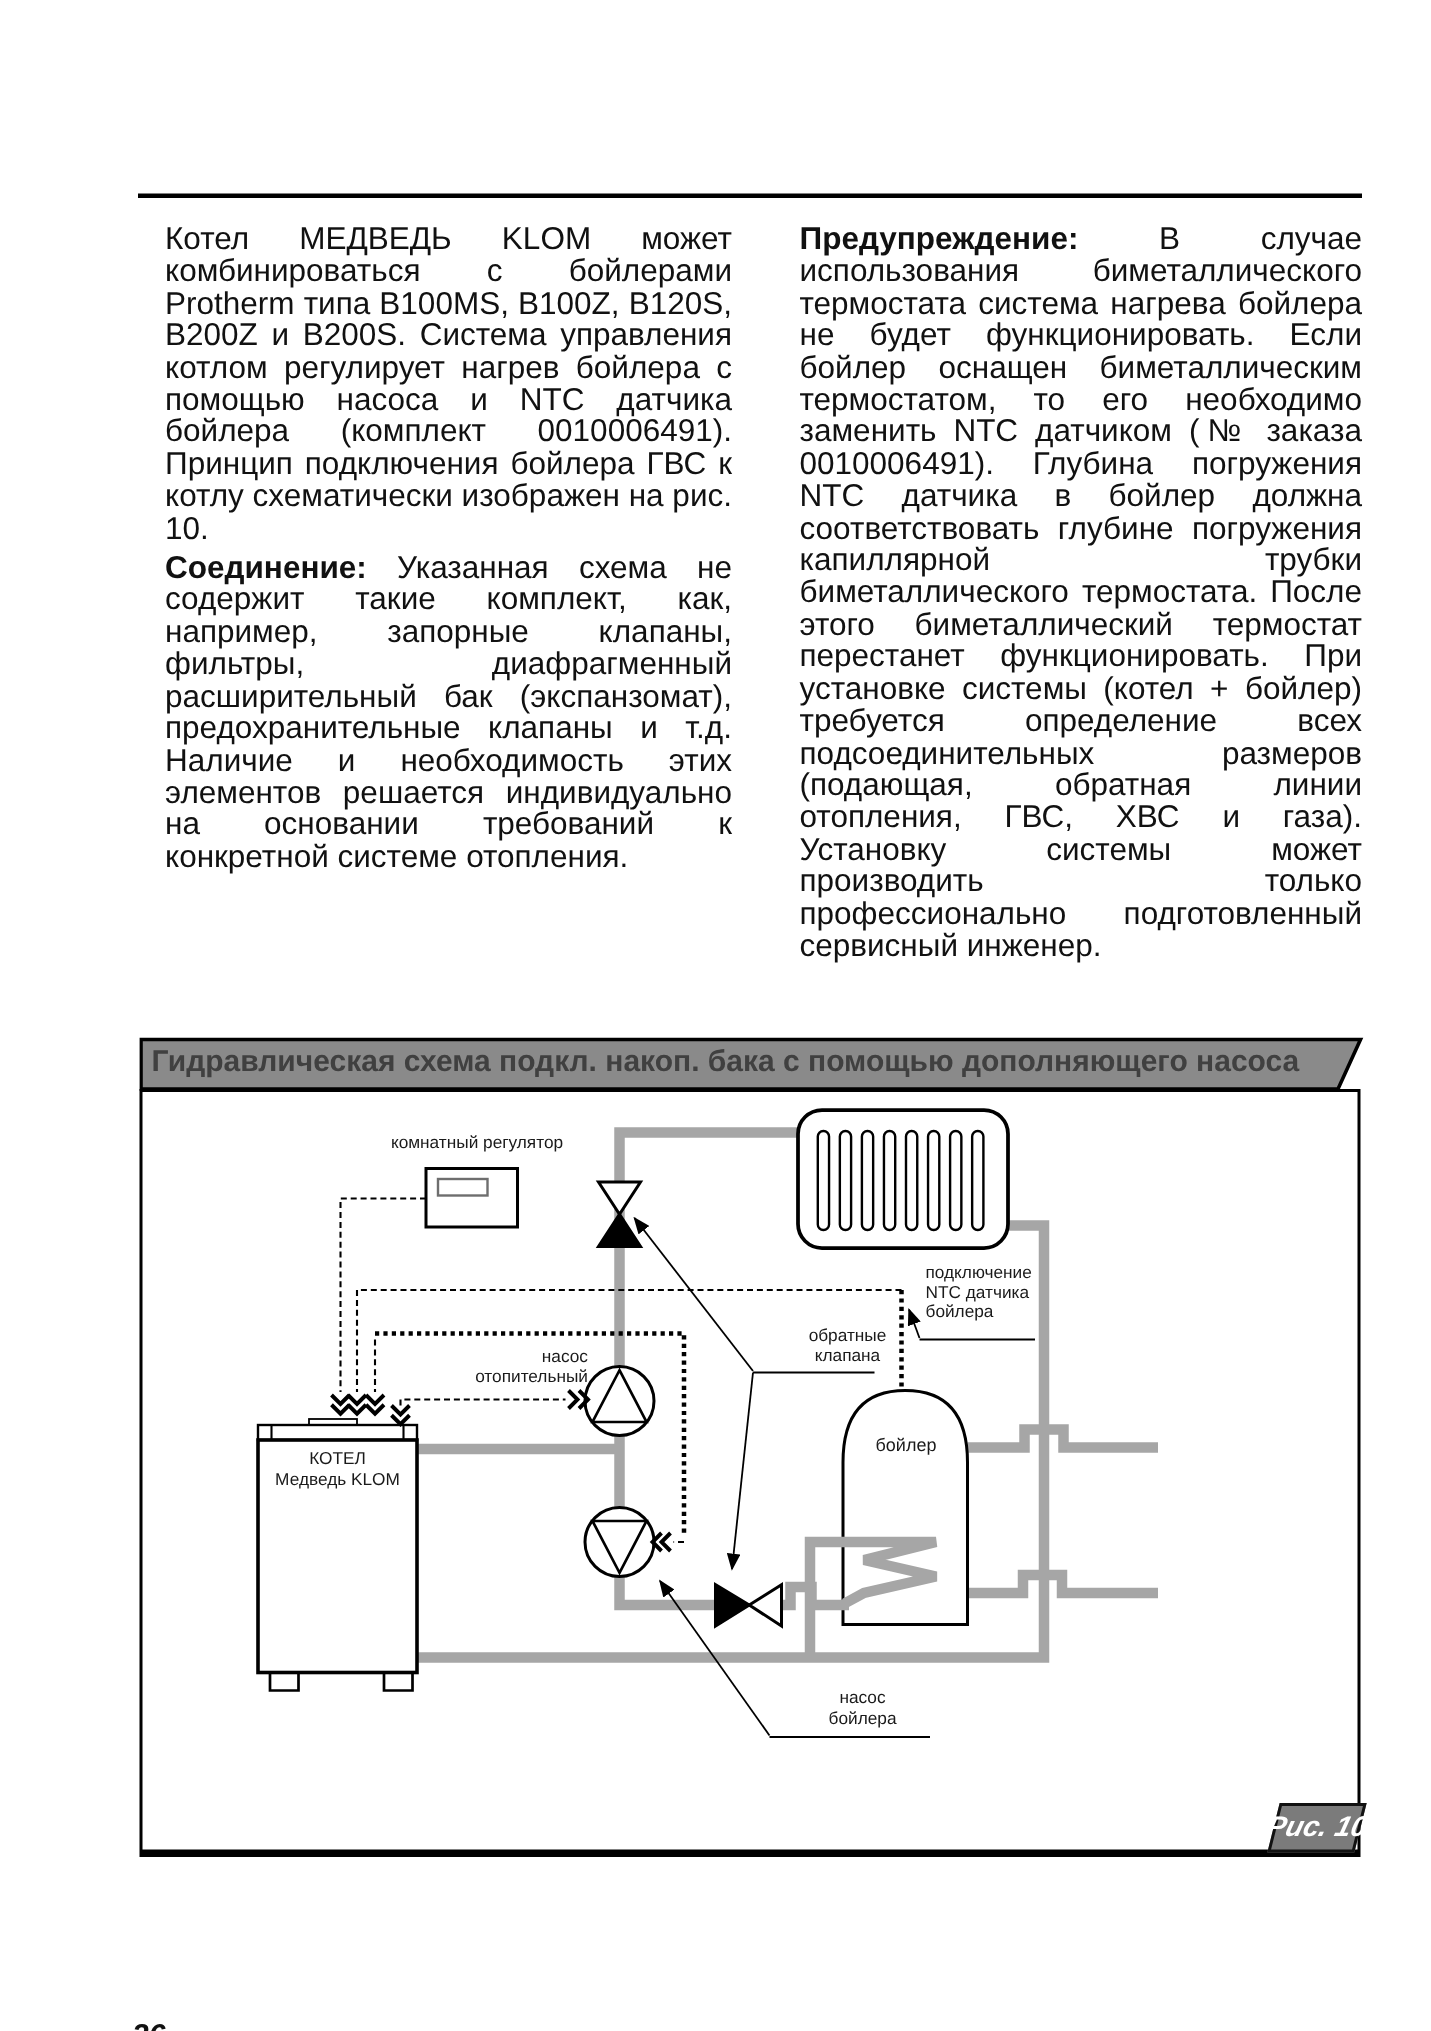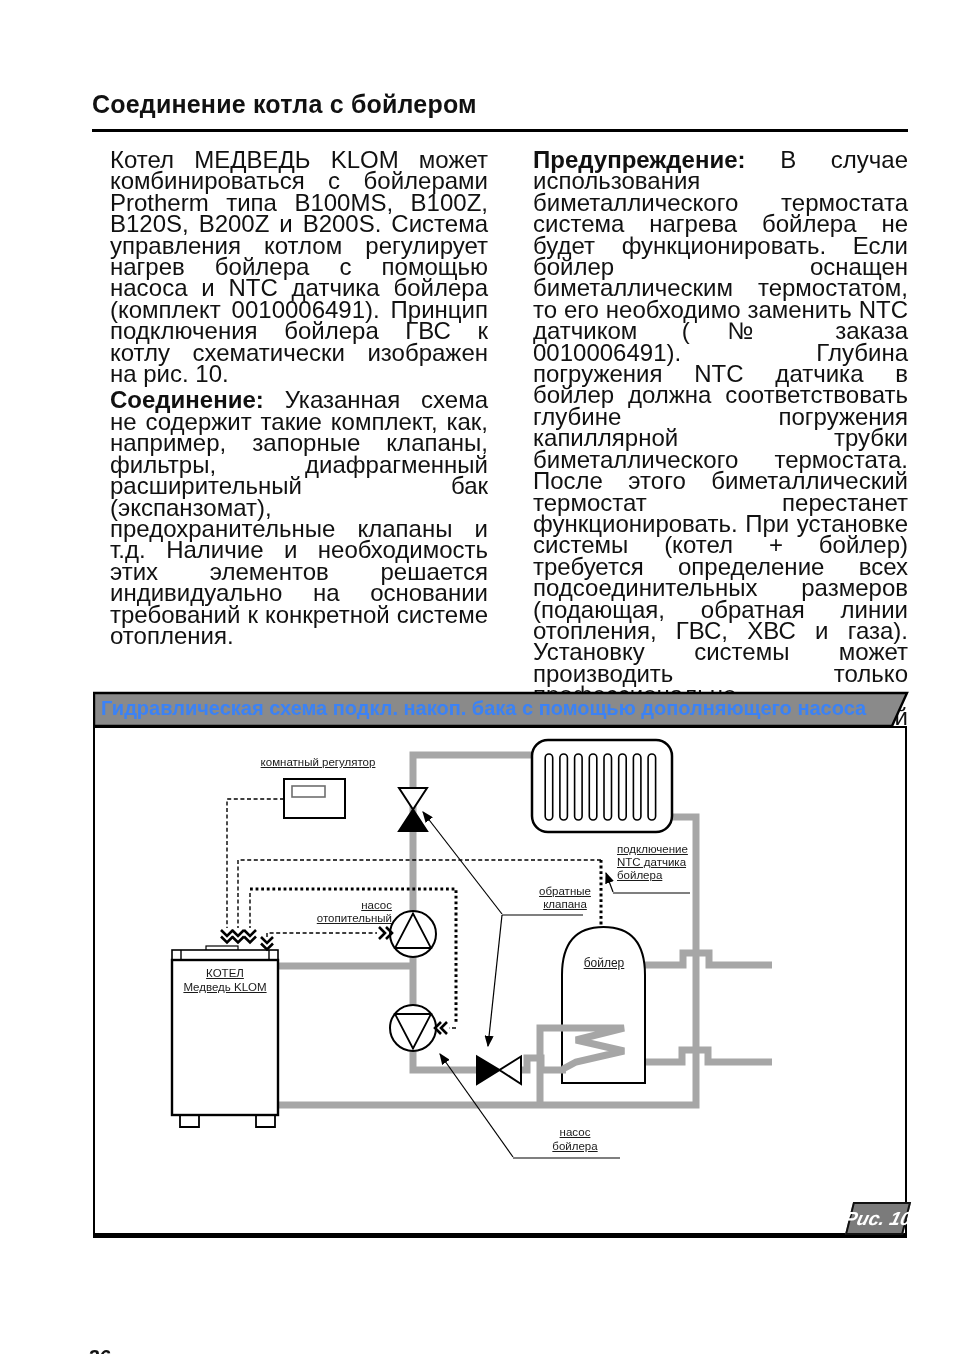--- a/index.html
+++ b/index.html
@@ -7,40 +7,40 @@
     position:relative; width:954px; height:1354px; background:#ffffff;
     font-family:"Liberation Sans", sans-serif; color:#111; overflow:hidden;
   }
   .abs { position:absolute; }
 
   
   #heading { left:92px; top:90px; width:816px; font-size:25px; font-weight:bold; letter-spacing:0.2px; }
   #heading-rule { left:92px; top:129px; width:816px; height:3px; background:#000; }
 
   
-  .col { font-size:24px; line-height:21.4px; text-align:justify; }
+  .col { font-size:21px; line-height:21.4px; text-align:justify; }
   #col-left  { left:110px; top:149px; width:378px; }
   #col-right { left:533px; top:149px; width:375px; }
   .col p { margin:0 0 5px 0; }
   .col b { font-weight:bold; }
 
   
   #fig-frame {
     left:93px; top:726px; width:814px; height:512px; box-sizing:border-box;
     border:2.5px solid #000; border-bottom-width:5px; background:#fff; z-index:1;
   }
   #fig-bar-svg { left:93px; top:691px; width:818px; height:38px; z-index:3; }
   #fig-title {
     left:101px; top:697px; width:795px; z-index:4;
-    font-size:20px; font-weight:bold; color:#3b82f6; white-space:nowrap;
+    font-size:20px; font-weight:bold; color:#404040; white-space:nowrap;
   }
   #diagram-svg { left:0; top:0; width:954px; height:1354px; z-index:2; }
 
   .diag-label {
-    z-index:5; font-size:11.5px; line-height:13px; color:#1a1a1a; white-space:pre-line;text-decoration:underline;
+    z-index:5; font-size:11.5px; line-height:13px; color:#1a1a1a; white-space:pre-line;
   }
   #lbl-room-regulator { left:240px; top:756px; width:156px; text-align:center; }
   #lbl-heating-pump   { left:288px; top:899px; width:104px; text-align:right; }
   #lbl-check-valves   { left:520px; top:885px; width:90px;  text-align:center; }
   #lbl-ntc            { left:617px; top:843px; width:90px;  text-align:left; }
   #lbl-tank           { left:566px; top:957px; width:76px;  text-align:center; font-size:12px; }
   #lbl-kotel          { left:174px; top:967px; width:102px; text-align:center; line-height:13.5px; }
   #lbl-boiler-pump    { left:530px; top:1125px; width:90px; text-align:center; line-height:14px; }
 
   #fig-badge {
@@ -51,21 +51,20 @@
   }
   #fig-badge span { color:#fff; font-weight:bold; font-style:italic; font-size:19px; white-space:nowrap; }
 
   #page-number { left:88px; top:1316px; font-size:20px; font-weight:bold; font-style:italic;margin-top:30px; }
 </style>
 </head>
 <body>
 
 <div id="page">
 
-  <div class="abs" id="heading">Соединение котла с бойлером</div>
   <div class="abs" id="heading-rule"></div>
 
   <div class="abs col" id="col-left">
     <p><span>Котел МЕДВЕДЬ KLOM может комбинироваться с бойлерами Protherm типа B100MS, B100Z, B120S, B200Z и B200S. Система управления котлом регулирует нагрев бойлера с помощью насоса и NTC датчика бойлера (комплект 0010006491). Принцип подключения бойлера ГВС к котлу схематически изображен на рис. 10.</span></p>
     <p><b>Соединение:</b> <span>Указанная схема не содержит такие комплект, как, например, запорные клапаны, фильтры, диафрагменный расширительный бак (экспанзомат), предохранительные клапаны и т.д. Наличие и необходимость этих элементов решается индивидуально на основании требований к конкретной системе отопления.</span></p>
   </div>
 
   <div class="abs col" id="col-right">
     <p><b>Предупреждение:</b> <span>В случае использования биметаллического термостата система нагрева бойлера не будет функционировать. Если бойлер оснащен биметаллическим термостатом, то его необходимо заменить NTC датчиком (№ заказа 0010006491). Глубина погружения NTC датчика в бойлер должна соответствовать глубине погружения капиллярной трубки биметаллического термостата. После этого биметаллический термостат перестанет функционировать. При установке системы (котел + бойлер) требуется определение всех подсоединительных размеров (подающая, обратная линии отопления, ГВС, ХВС и газа). Установку системы может производить только профессионально подготовленный сервисный инженер.</span></p>
   </div>

